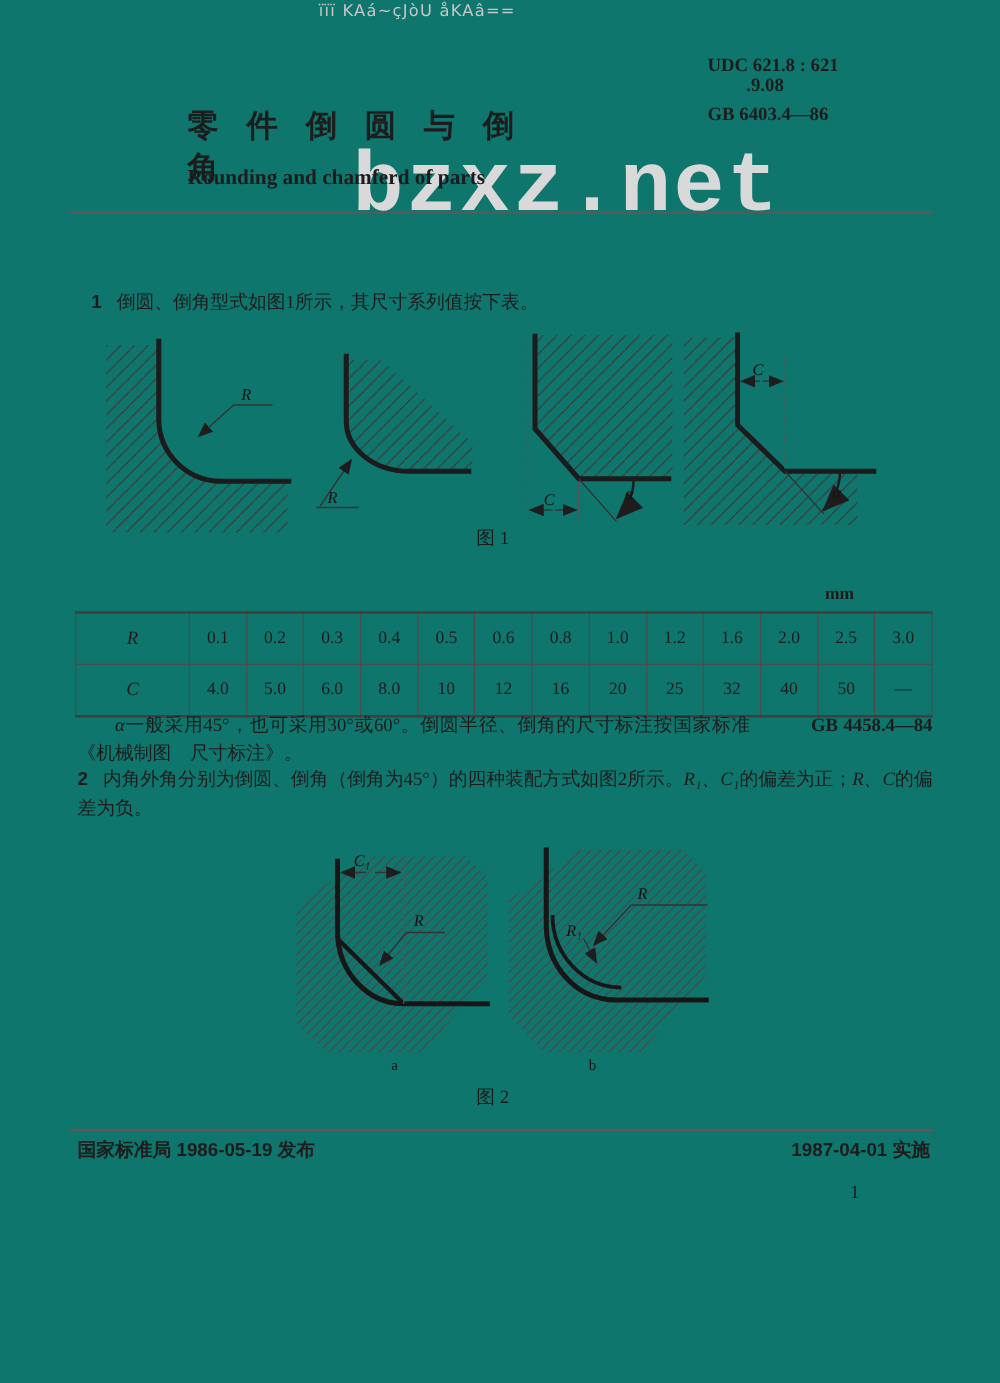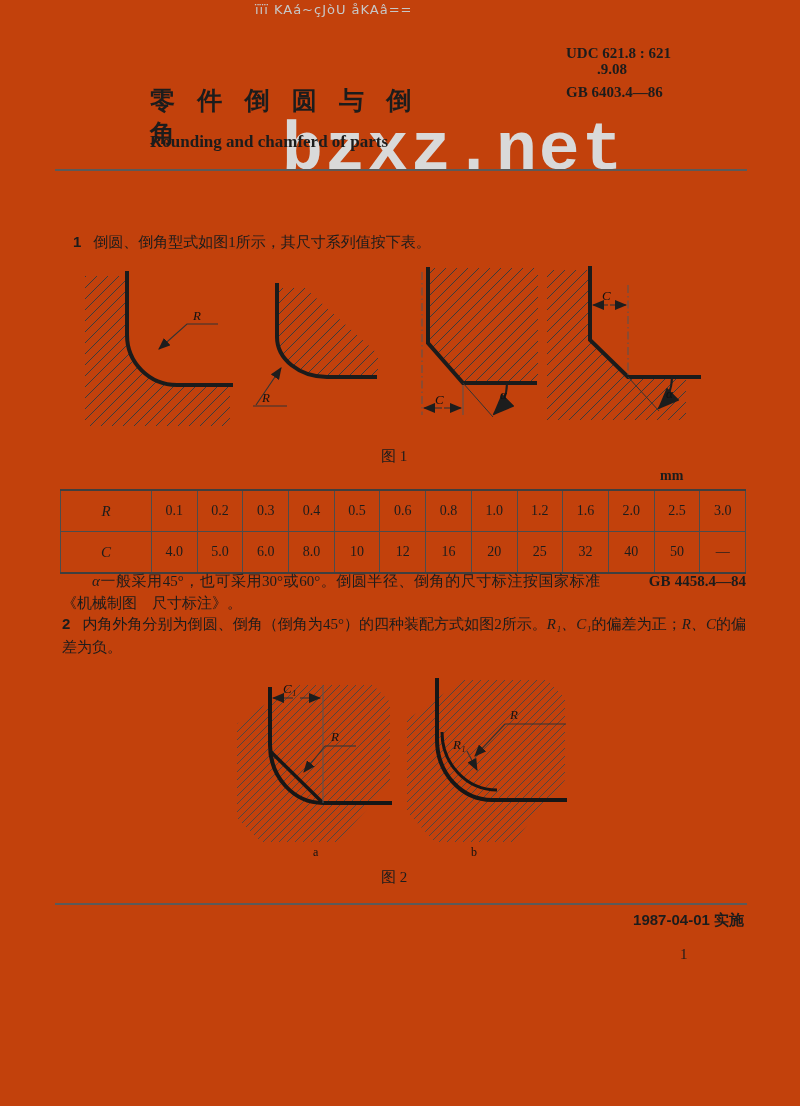--- a/index.html
+++ b/index.html
@@ -1,16 +1,16 @@
 <!DOCTYPE html>
 <html><head>
 <meta charset="utf-8">
 <style>
   html,body{margin:0;padding:0;background:#ffffff;}
-  .page{position:relative;width:800px;height:1106px;background:#c2410c;overflow:hidden;
+  .page{position:relative;width:800px;height:1106px;background:#0f766e;overflow:hidden;
         font-family:"Liberation Serif",serif;color:#1c1c1c;}
   .abs{position:absolute;}
 
   .wm-top{top:2px;left:255px;font-family:"DejaVu Sans",sans-serif;font-size:13px;color:#c7c7c7;letter-spacing:1px;}
   .wm-main{top:112px;left:282px;font-family:Liberation Mono, monospace;font-weight:bold;
            font-size:68px;color:#d9d9d9;letter-spacing:2px;z-index:0;}
 
   .hdr-org{top:36px;left:212px;font-size:21px;font-weight:bold;letter-spacing:3px;z-index:1;}
   .hdr-title{top:84px;left:150px;width:310px;text-align:left;font-size:25px;font-weight:bold;letter-spacing:8px;z-index:1;}
   .hdr-sub{top:132px;left:150px;width:300px;text-align:left;font-size:17px;font-weight:bold;z-index:1;}
@@ -25,21 +25,21 @@
   .para{left:62px;width:684px;font-size:15px;line-height:25px;text-align:justify;z-index:1;}
   .para1{top:179px;text-indent:2em;}
   .clause1{top:229px;margin-left:11px;}
   .para2{top:570px;text-indent:2em;line-height:22px;}
   .clause2{top:612px;line-height:23px;}
   .num{font-family:"Liberation Sans",sans-serif;font-weight:bold;margin-right:12px;}
   .bold{font-weight:bold;margin-left:48px;}
   .var-i{font-style:italic;font-family:"Liberation Serif",serif;}
 
   .figcap{font-size:15px;z-index:1;}
-  .fig1cap{top:447px;left:381px;}
+  .fig1cap{top:421px;left:381px;}
   .fig2cap{top:868px;left:381px;}
   .unit{top:468px;left:660px;font-size:14px;font-weight:bold;z-index:1;}
 
   .svgfig{z-index:1;}
   .fig1{top:258px;left:60px;}
   .fig2{top:672px;left:225px;}
 
   .tablewrap{top:489px;left:60px;z-index:1;}
   table.sizes{border-collapse:collapse;table-layout:fixed;width:686px;
               border-top:2px solid #3f3f3f;border-bottom:2px solid #3f3f3f;}
@@ -197,16 +197,17 @@
     <line x1="280" y1="52" x2="250" y2="84" stroke="#333" stroke-width="1.1" marker-end="url(#ar2)"></line>
     <text class="lbl" x="285" y="47">R</text>
     <line x1="242" y1="79" x2="252" y2="98" stroke="#333" stroke-width="1.1" marker-end="url(#ar2)"></line>
     <text class="lbl" x="228" y="77">R₁</text>
     <text class="cap" x="246" y="184">b</text>
   </svg>
 
   <div class="abs figcap fig2cap">图 2</div>
 
   <div class="abs rule rule-bottom"></div>
+  <div class="abs foot-left">国家标准局 1986-05-19 发布</div>
   <div class="abs foot-right">1987-04-01 实施</div>
   <div class="abs pageno">1</div>
 
 </div>
 
 </body></html>

